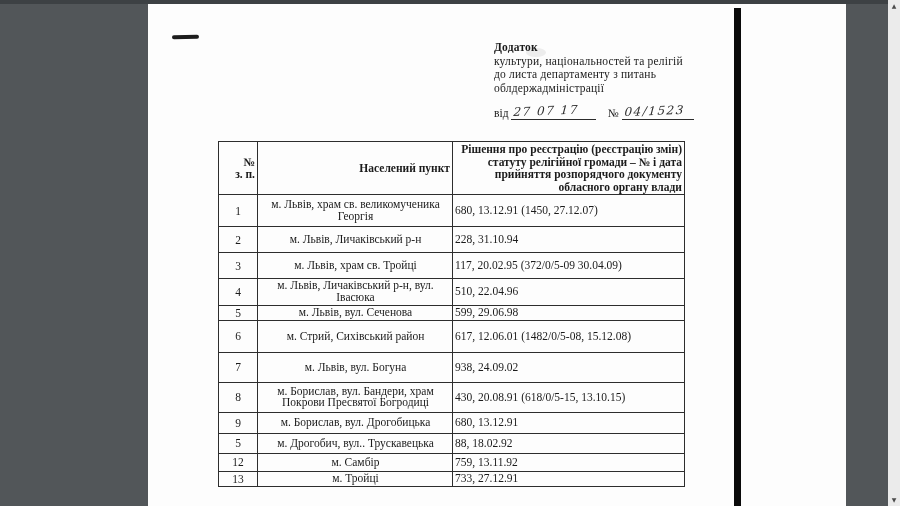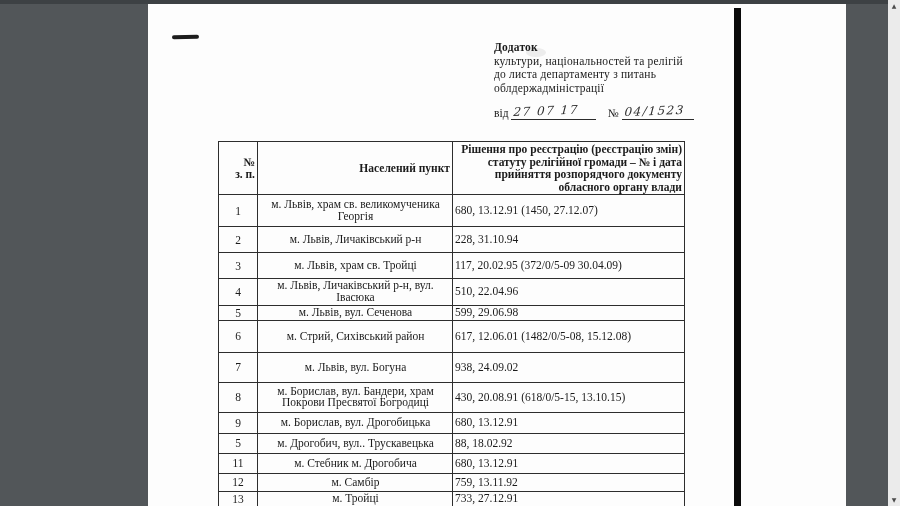--- a/index.html
+++ b/index.html
@@ -173,25 +173,20 @@
     <tr style="height:21px">
       <td class="c-num">9</td>
       <td class="c-place">м. Борислав, вул. Дрогобицька</td>
       <td class="c-dec">680, 13.12.91</td>
     </tr>
     <tr style="height:20px">
       <td class="c-num">5</td>
       <td class="c-place">м. Дрогобич, вул.. Трускавецька</td>
       <td class="c-dec">88, 18.02.92</td>
     </tr>
-    <tr style="height:20px">
-      <td class="c-num">11</td>
-      <td class="c-place">м. Стебник м. Дрогобича</td>
-      <td class="c-dec">680, 13.12.91</td>
-    </tr>
     <tr style="height:18px">
       <td class="c-num">12</td>
       <td class="c-place">м. Самбір</td>
       <td class="c-dec">759, 13.11.92</td>
     </tr>
     <tr style="height:15px">
       <td class="c-num">13</td>
       <td class="c-place">м. Тройці</td>
       <td class="c-dec">733, 27.12.91</td>
     </tr>

